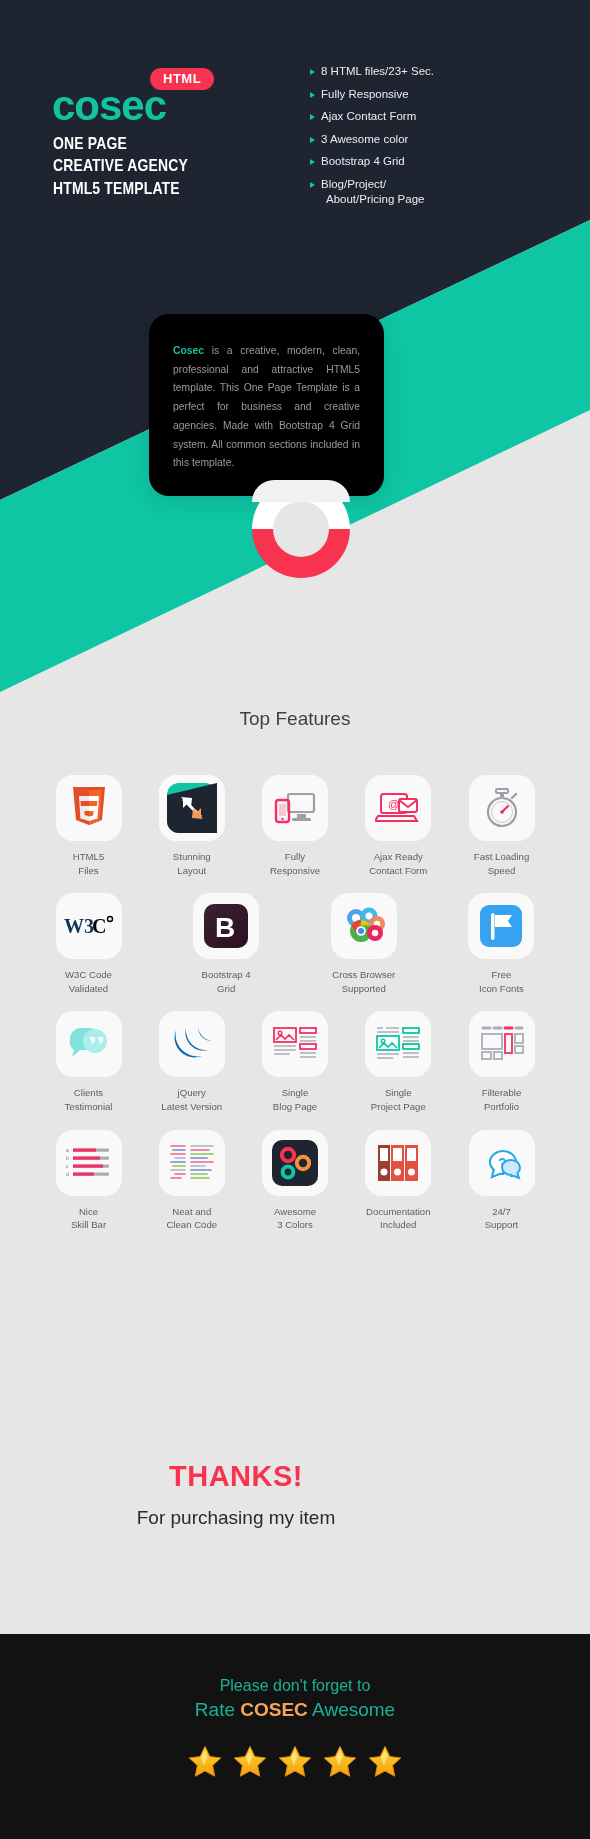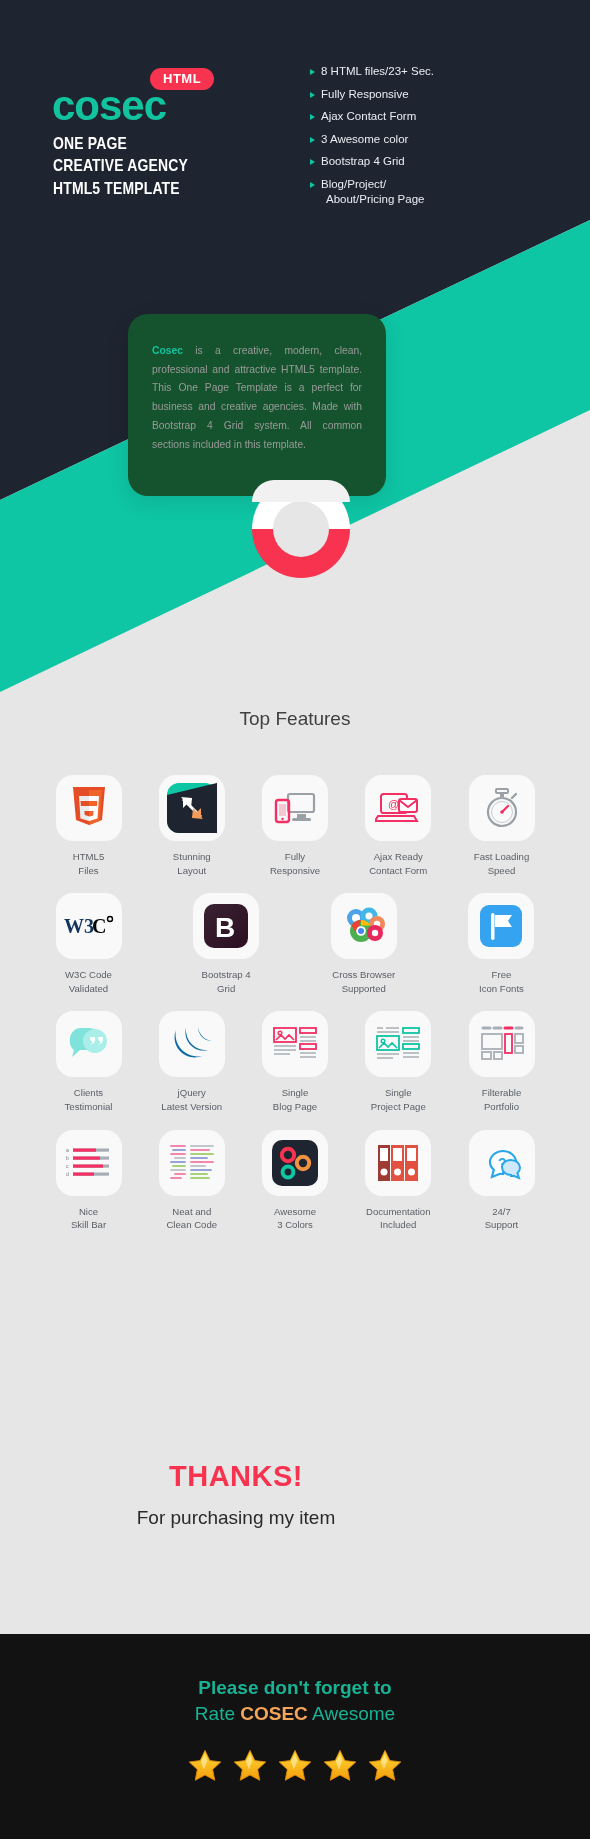--- a/index.html
+++ b/index.html
@@ -96,23 +96,23 @@
   }
   .hero-list li .sub {
     display: block;
     margin-top: 4px;
     margin-left: 5px;
   }
 
   
   .desc-card {
     position: absolute;
-    left: 128px; top: 314px;
-    width: 258px; height: 182px;
-    background: #14532d;
+    left: 149px; top: 314px;
+    width: 235px; height: 182px;
+    background: #000000;
     border-radius: 20px;
     box-shadow: 0 6px 22px rgba(0,0,0,0.10);
     padding: 28px 24px 0;
   }
   .desc-card p {
     color: #9a9a9a;
     font-size: 10.3px;
     line-height: 1.82;
     text-align: justify;
   }
@@ -204,23 +204,22 @@
   .footer {
     position: absolute;
     left: 0; top: 1634px;
     width: 590px; height: 205px;
     background: #121212;
     text-align: center;
   }
   .footer-line1 {
     margin-top: 41px;
     color: #18b294;
-    font-size: 19px;
+    font-size: 16px;
     line-height: 1.35;
-    font-weight: bold;
   }
   .footer-line2 {
     color: #18b294;
     font-size: 19px;
     line-height: 1.35;
   }
   .footer-line2 b { color: #f5a55a; font-weight: bold; }
   .stars {
     margin-top: 22px;
     display: flex;

